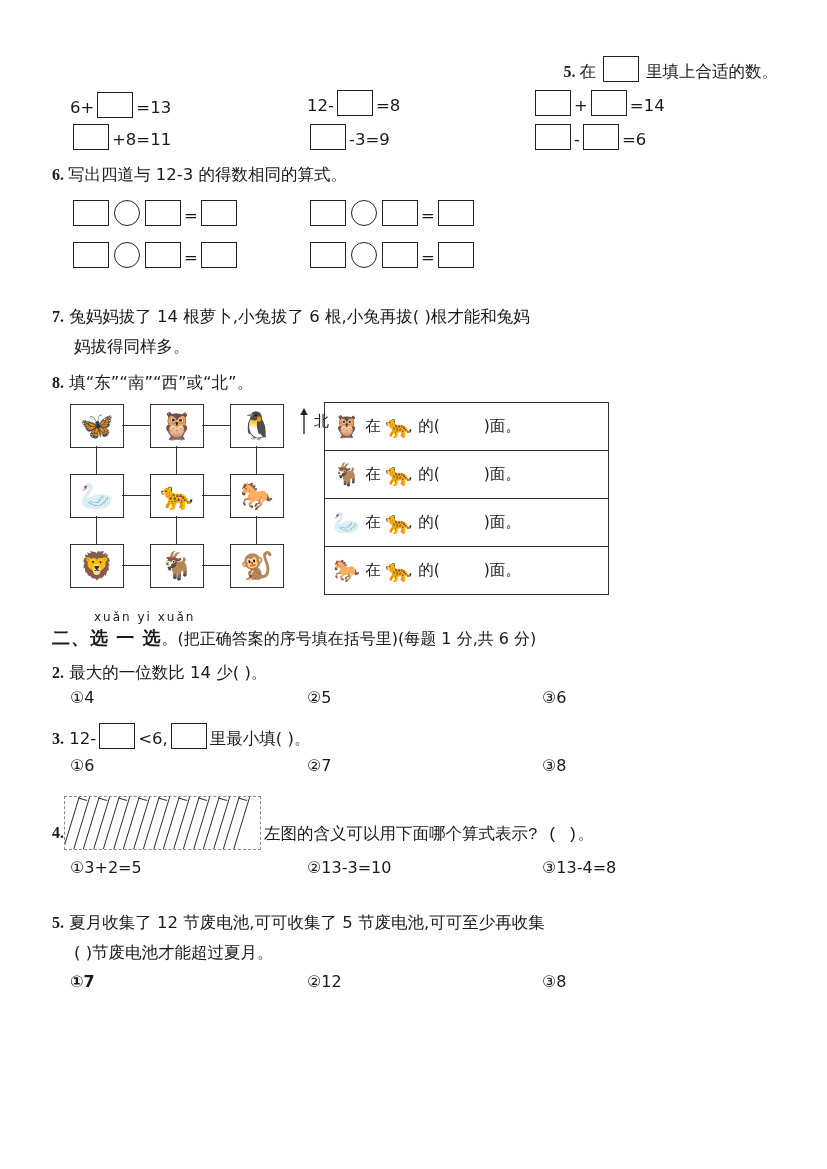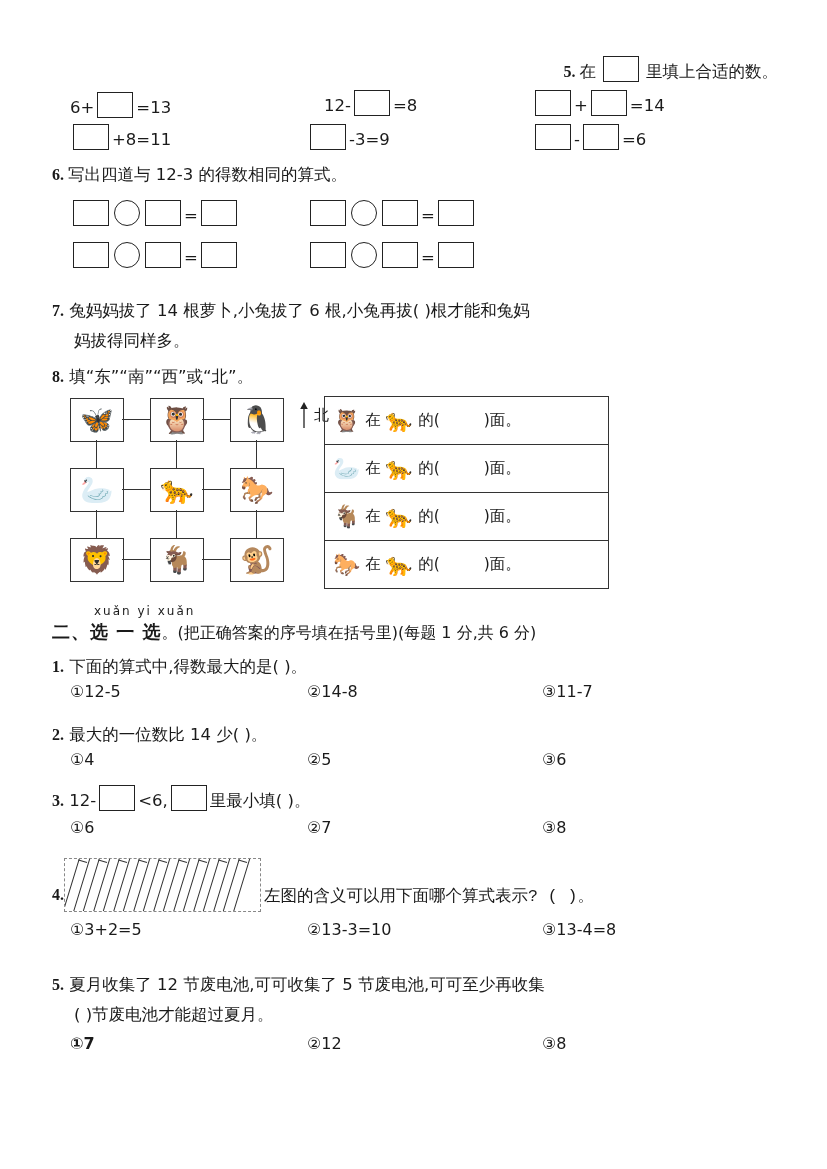--- a/index.html
+++ b/index.html
@@ -203,21 +203,21 @@
       <span class="qnum">5.</span>
       <span class="cn">在</span>
       <span class="blank-box"></span>
       <span class="cn">里填上合适的数。</span>
     </div>
 
     <div class="q5-line">
       <span class="q5-cell" style="left:18px; top:2px;">
         <span>6+</span><span class="blank-box"></span><span>=13</span>
       </span>
-      <span class="q5-cell" style="left:272px; top:0;">
+      <span class="q5-cell" style="left:255px; top:0;">
         <span>12-</span><span class="blank-box"></span><span>=8</span>
       </span>
       <span class="q5-cell" style="left:480px; top:0;">
         <span class="blank-box"></span><span>+</span><span class="blank-box"></span><span>=14</span>
       </span>
     </div>
 
     <div class="q5-line">
       <span class="q5-cell" style="left:18px; top:0;">
         <span class="blank-box"></span><span>+8=11</span>
@@ -249,21 +249,21 @@
     <div class="q6-line">
       <span class="q6-expr" style="left:18px; top:2px;">
         <span class="blank-box"></span><span class="circle-op"></span><span class="blank-box"></span><span class="cn">=</span><span class="blank-box"></span>
       </span>
       <span class="q6-expr" style="left:255px; top:2px;">
         <span class="blank-box"></span><span class="circle-op"></span><span class="blank-box"></span><span class="cn">=</span><span class="blank-box"></span>
       </span>
     </div>
   </div>
 
-  <div style="margin-top:14px;">
+  <div style="margin-top:20px;">
     <div class="stem">
       <span class="qnum">7.</span>
       <span>兔妈妈拔了 14 根萝卜,小兔拔了 6 根,小兔再拔(          )根才能和兔妈</span>
     </div>
     <div class="stem indent2">妈拔得同样多。</div>
   </div>
 
   <div style="margin-top:6px;">
     <div class="stem">
       <span class="qnum">8.</span>
@@ -306,72 +306,61 @@
           <polygon points="6,0 2.2,7 9.8,7" fill="#222"></polygon>
         </svg>
         <span style="position:absolute; left:16px; top:4px;">北</span>
       </div>
 
       <table class="ans-table" style="left:272px; top:4px;">
         <tbody>
               <tr>
           <td>
             <span class="mini-ico">🦉</span>
+            <span>在</span>
+            <span class="mini-ico">🐆</span>
+            <span>的(</span><span class="ans-blank"></span><span>)面。</span>
+          </td>
+        </tr>
+        <tr>
+          <td>
+            <span class="mini-ico">🐐</span>
             <span>在</span>
             <span class="mini-ico">🐆</span>
             <span>的(</span><span class="ans-blank"></span><span>)面。</span>
           </td>
         </tr>
         <tr>
           <td>
             <span class="mini-ico">🦢</span>
             <span>在</span>
             <span class="mini-ico">🐆</span>
             <span>的(</span><span class="ans-blank"></span><span>)面。</span>
           </td>
         </tr>
         <tr>
           <td>
-            <span class="mini-ico">🐐</span>
-            <span>在</span>
-            <span class="mini-ico">🐆</span>
-            <span>的(</span><span class="ans-blank"></span><span>)面。</span>
-          </td>
-        </tr>
-        <tr>
-          <td>
             <span class="mini-ico">🐎</span>
             <span>在</span>
             <span class="mini-ico">🐆</span>
             <span>的(</span><span class="ans-blank"></span><span>)面。</span>
           </td>
         </tr>
       </tbody>
           </table>
     </div>
   </div>
 
   <div style="margin-top:2px;">
     <div class="pinyin">xuǎn yi xuǎn</div>
     <div style="margin-top:2px;">
       <span class="sec-title">二、</span><span class="sec-title">选 一 选</span><span class="sec-rest">。(把正确答案的序号填在括号里)(每题 1 分,共 6 分)</span>
     </div>
   </div>
 
-  <div style="margin-top:8px;">
-    <div class="stem">
-      <span class="qnum">1.</span>
-      <span>下面的算式中,得数最大的是(          )。</span>
-    </div>
-    <div class="choice-line">
-      <span class="choice" style="left:18px;">①12-5</span>
-      <span class="choice" style="left:255px;">②14-8</span>
-      <span class="choice" style="left:490px;">③11-7</span>
-    </div>
-  </div>
 
   <div style="margin-top:8px;">
     <div class="stem">
       <span class="qnum">2.</span>
       <span>最大的一位数比 14 少(          )。</span>
     </div>
     <div class="choice-line">
       <span class="choice" style="left:18px;">①4</span>
       <span class="choice" style="left:255px;">②5</span>
       <span class="choice" style="left:490px;">③6</span>

